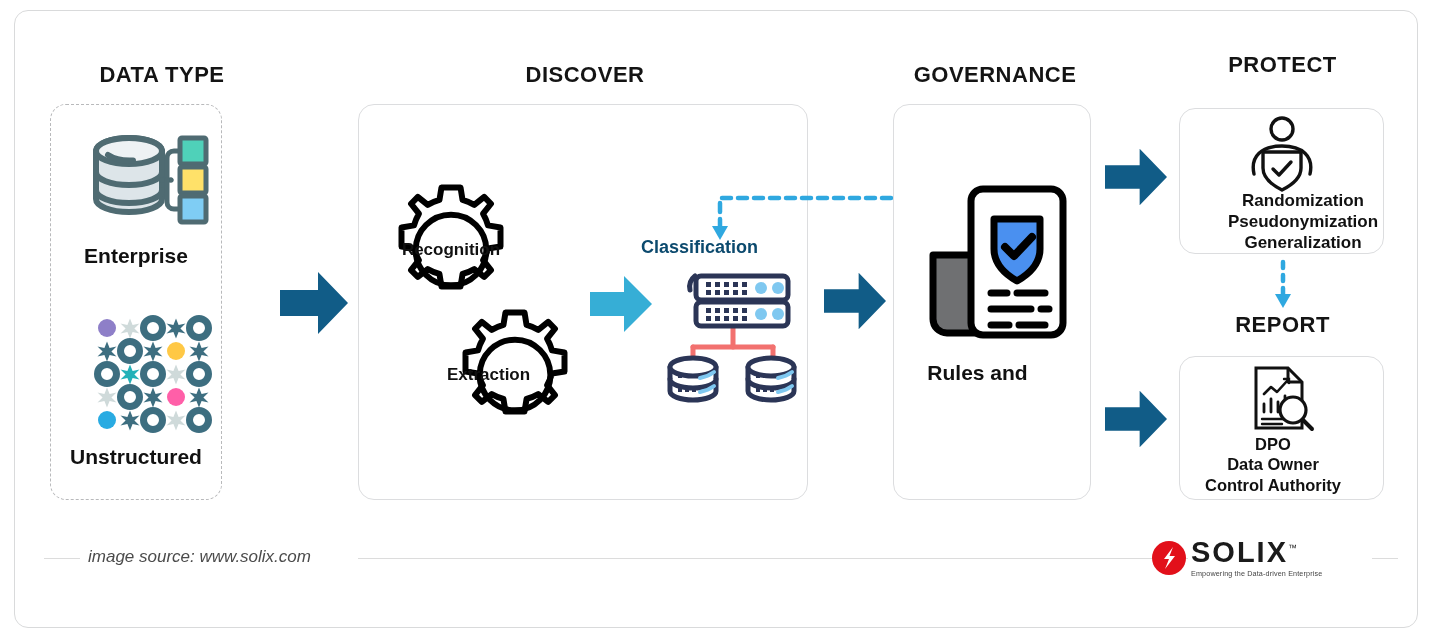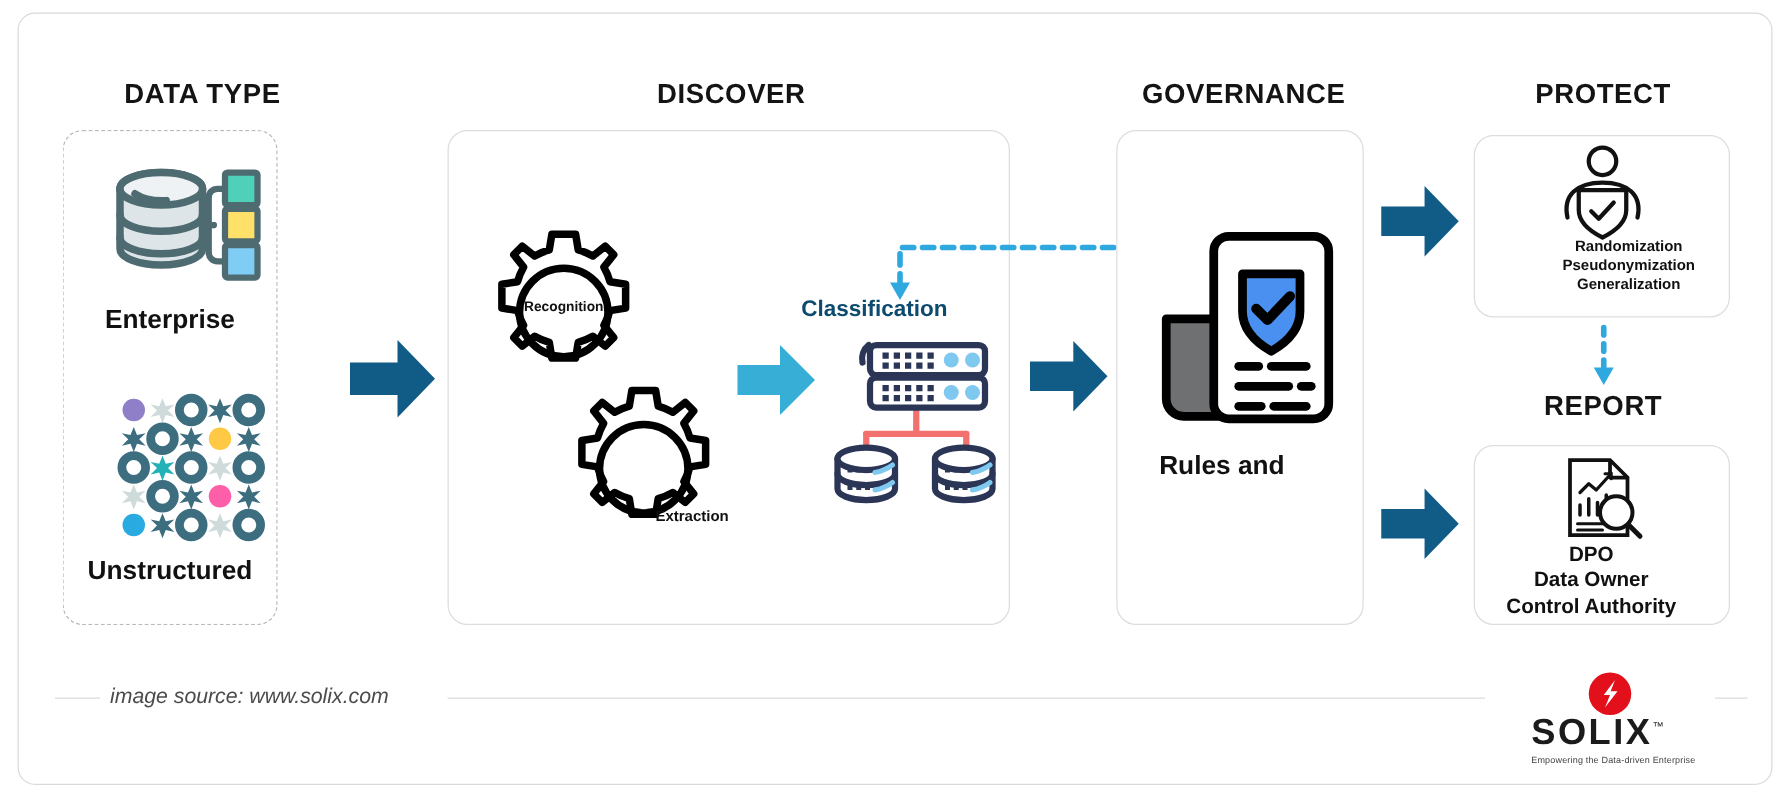--- a/index.html
+++ b/index.html
@@ -44,21 +44,21 @@
 </style>
 </head>
 <body>
 
 <div id="stage">
   <div class="frame"></div>
 
   <div class="col-title" style="left:52px;top:62px;width:220px;">DATA TYPE</div>
   <div class="col-title" style="left:885px;top:62px;width:220px;">GOVERNANCE</div>
   <div class="col-title" style="left:460px;top:62px;width:250px;">DISCOVER</div>
-  <div class="col-title" style="left:1175px;top:62px;width:215px;">PROTECT</div>
+  <div class="col-title" style="left:1175px;top:52px;width:215px;">PROTECT</div>
   <div class="col-title" style="left:1175px;top:312px;width:215px;">REPORT</div>
 
   <div class="panel dashed" style="left:50px;top:104px;width:172px;height:396px;"></div>
 
   <div style="position:absolute;left:88px;top:122px;">
     <svg width="122" height="116" viewBox="0 0 122 116">
       <g fill="none" stroke="#4f6b72" stroke-width="6" stroke-linecap="round" stroke-linejoin="round">
         <ellipse cx="41" cy="29" rx="33" ry="13" fill="#eef2f4"></ellipse>
         <path d="M8 29v48c0 7.2 14.8 13 33 13s33-5.8 33-13V29" fill="#dde5e9"></path>
         <path d="M8 50c0 7.2 14.8 13 33 13s33-5.8 33-13"></path>
@@ -136,31 +136,31 @@
   <div class="panel" style="left:358px;top:104px;width:450px;height:396px;"></div>
 
   <div style="position:absolute;left:383px;top:182px;">
     <svg width="136" height="136" viewBox="0 0 100 100">
       <g fill="none" stroke="#000" stroke-width="4.4" stroke-linejoin="round" stroke-linecap="round">
         <path d="M50 4 l7 0 1.5 9.2 a38 38 0 0 1 8.6 3.6 l7.3-5.8 5 5 -5.8 7.3 a38 38 0 0 1 3.6 8.6 l9.2 1.5 0 7 0 7 -9.2 1.5 a38 38 0 0 1 -3.6 8.6 l5.8 7.3 -5 5 -7.3-5.8 a38 38 0 0 1 -8.6 3.6 l-1.5 9.2 -7 0 -7 0 -1.5-9.2 a38 38 0 0 1 -8.6-3.6 l-7.3 5.8 -5-5 5.8-7.3 a38 38 0 0 1 -3.6-8.6 l-9.2-1.5 0-7 0-7 9.2-1.5 a38 38 0 0 1 3.6-8.6 l-5.8-7.3 5-5 7.3 5.8 a38 38 0 0 1 8.6-3.6 l1.5-9.2 7 0 z"></path>
         <circle cx="50" cy="50" r="26"></circle>
       </g>
     </svg>
   </div>
-  <div style="position:absolute;left:383px;top:240px;width:136px;text-align:center;font-size:11px;font-weight:bold;color:#111;">Recognition</div>
+  <div style="position:absolute;left:383px;top:240px;width:136px;text-align:center;font-size:17px;font-weight:bold;color:#111;">Recognition</div>
 
   <div style="position:absolute;left:447px;top:307px;">
     <svg width="136" height="136" viewBox="0 0 100 100">
       <g fill="none" stroke="#000" stroke-width="4.4" stroke-linejoin="round" stroke-linecap="round">
         <path d="M50 4 l7 0 1.5 9.2 a38 38 0 0 1 8.6 3.6 l7.3-5.8 5 5 -5.8 7.3 a38 38 0 0 1 3.6 8.6 l9.2 1.5 0 7 0 7 -9.2 1.5 a38 38 0 0 1 -3.6 8.6 l5.8 7.3 -5 5 -7.3-5.8 a38 38 0 0 1 -8.6 3.6 l-1.5 9.2 -7 0 -7 0 -1.5-9.2 a38 38 0 0 1 -8.6-3.6 l-7.3 5.8 -5-5 5.8-7.3 a38 38 0 0 1 -3.6-8.6 l-9.2-1.5 0-7 0-7 9.2-1.5 a38 38 0 0 1 3.6-8.6 l-5.8-7.3 5-5 7.3 5.8 a38 38 0 0 1 8.6-3.6 l1.5-9.2 7 0 z"></path>
         <circle cx="50" cy="50" r="26"></circle>
       </g>
     </svg>
   </div>
-  <div style="position:absolute;left:447px;top:365px;width:136px;text-align:right;font-size:12px;font-weight:bold;color:#111;margin-top:41px;">Extraction</div>
+  <div style="position:absolute;left:447px;top:365px;width:136px;text-align:left;font-size:17px;font-weight:bold;color:#111;">Extraction</div>
 
   <div class="arrow-cyan" style="left:590px;top:276px;">
     <svg width="62" height="56" viewBox="0 0 62 56">
       <path d="M0,16 H34 V0 L62,28 L34,56 V40 H0 Z" fill="#36aed6"></path>
     </svg>
   </div>
 
   <div style="position:absolute;left:641px;top:237px;width:170px;text-align:left;font-size:18px;font-weight:bold;color:#0c4a6e;">Classification</div>
 
   <div style="position:absolute;left:648px;top:266px;">
@@ -292,21 +292,21 @@
   <div class="panel" style="left:1179px;top:108px;width:205px;height:146px;"></div>
 
   <div style="position:absolute;left:1244px;top:116px;">
     <svg width="76" height="74" viewBox="0 0 76 74">
       <circle cx="38" cy="13" r="11" fill="none" stroke="#111" stroke-width="3.4"></circle>
       <path d="M10 58 c-4 -18 8 -28 28 -28 s32 10 28 28" fill="none" stroke="#111" stroke-width="3.4" stroke-linecap="round"></path>
       <path d="M19 36 h38 v16 c0 12 -13 19 -19 22 c-6 -3 -19 -10 -19 -22 z" fill="#fff" stroke="#111" stroke-width="3.4" stroke-linejoin="round"></path>
       <path d="M29 53 l6 6 l12 -13" fill="none" stroke="#111" stroke-width="3.4" stroke-linecap="round" stroke-linejoin="round"></path>
     </svg>
   </div>
-  <div class="multiline" style="left:1179px;top:190px;width:248px;font-size:12px;">
+  <div class="multiline" style="left:1179px;top:190px;width:248px;font-size:17px;">
     <div>Randomization</div>
     <div>Pseudonymization</div>
     <div>Generalization</div>
   </div>
 
   <div style="position:absolute;left:1272px;top:262px;">
     <svg width="22" height="50" viewBox="0 0 22 50">
       <path d="M11 0 V34" fill="none" stroke="#2fa8e0" stroke-width="4.5" stroke-dasharray="6 7" stroke-linecap="round"></path>
       <path d="M3 32 L11 46 L19 32 Z" fill="#2fa8e0"></path>
     </svg>
@@ -338,21 +338,21 @@
     <div>DPO</div>
     <div>Data Owner</div>
     <div>Control Authority</div>
   </div>
 
   <div class="footer-line" style="left:44px;top:558px;width:36px;"></div>
   <div class="src-text" style="left:88px;top:547px;">image source: www.solix.com</div>
   <div class="footer-line" style="left:358px;top:558px;width:830px;"></div>
   <div class="footer-line" style="left:1372px;top:558px;width:26px;"></div>
 
-  <div class="logo-wrap" style="left:1220px;top:538px;flex-direction:column;">
+  <div class="logo-wrap" style="left:1152px;top:538px;">
     <div class="logo-mark">
       <svg width="34" height="34" viewBox="0 0 34 34" style="position:absolute;left:0;top:0;">
         <path d="M21 6 L12 18 h5 L13 28 L23 15 h-5.5 z" fill="#ffffff"></path>
       </svg>
     </div>
     <div class="logo-text-wrap">
       <div class="logo-word">
         <span>SOLIX</span><span class="logo-tm">™</span>
       </div>
       <div class="logo-tag">Empowering the Data-driven Enterprise</div>

